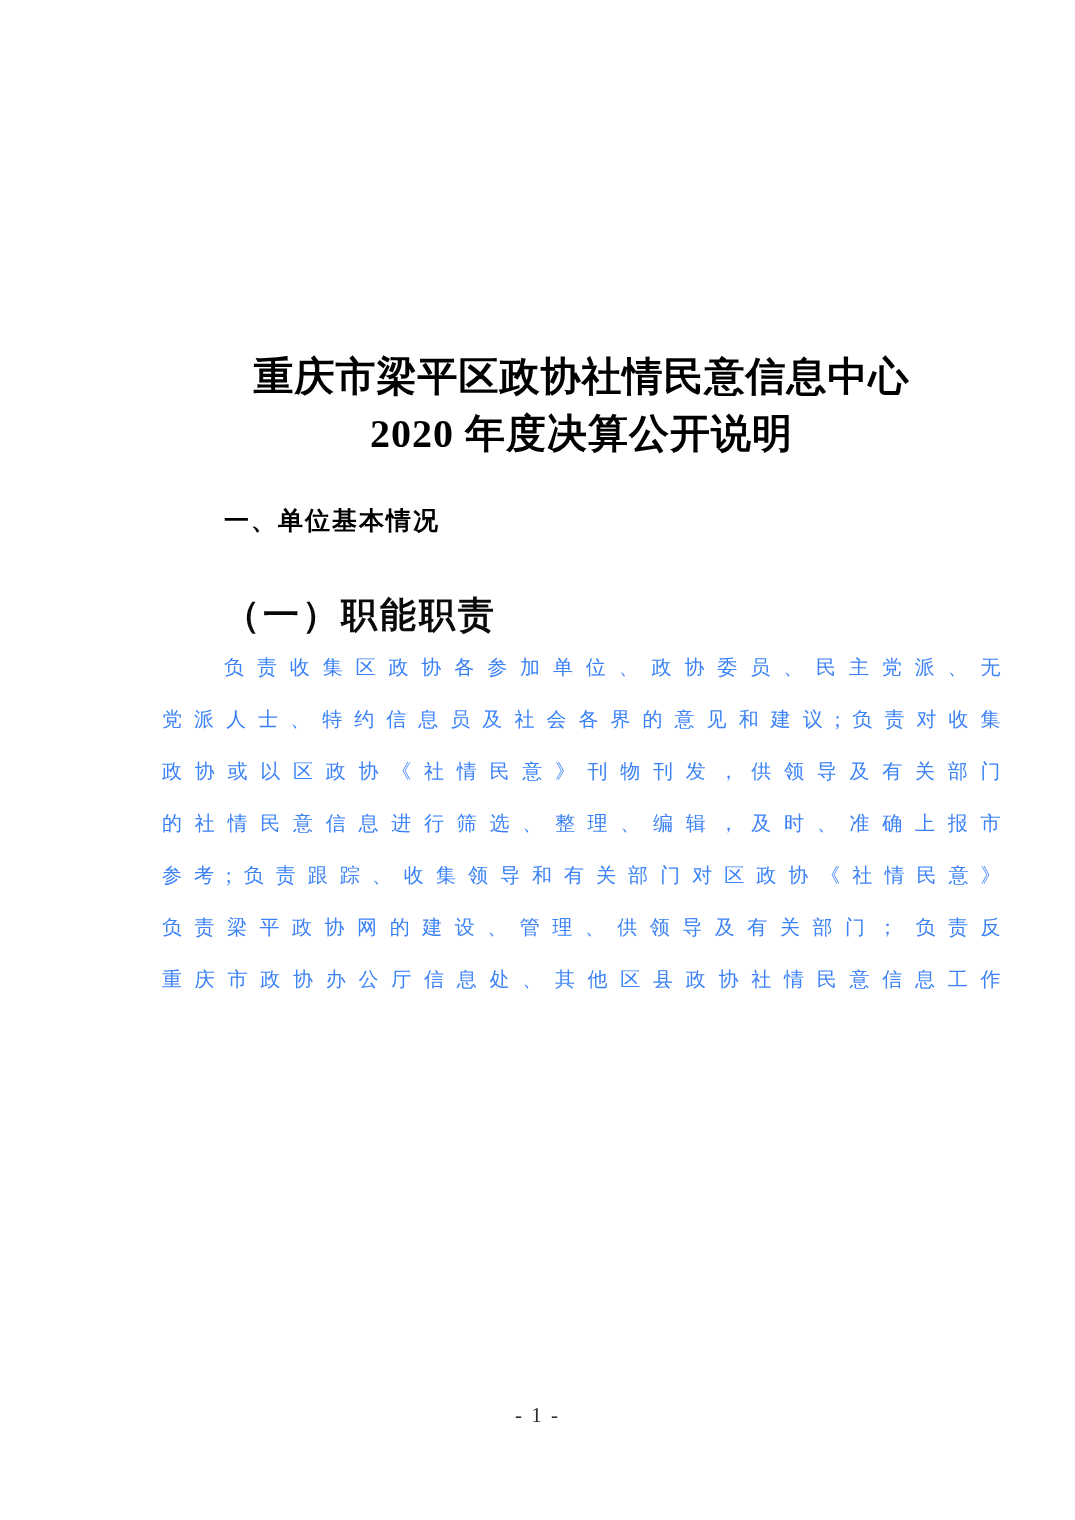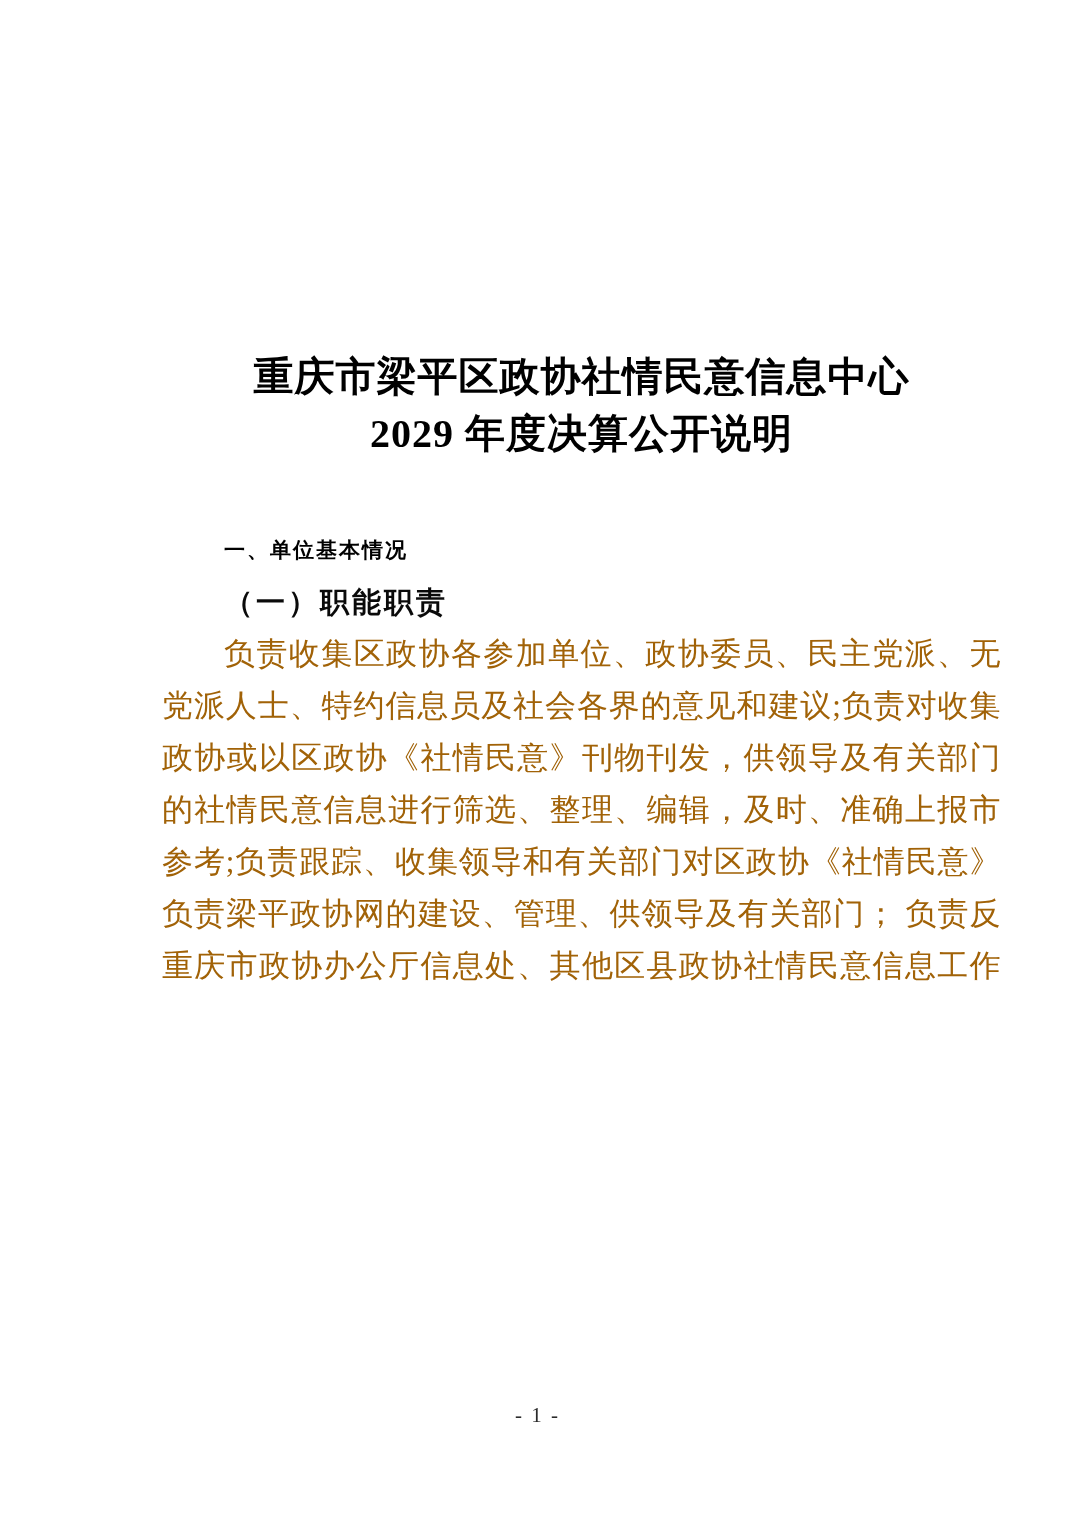--- a/index.html
+++ b/index.html
@@ -22,42 +22,43 @@
   }
   .doc-title {
     text-align: center;
     font-size: 40px;
     line-height: 57px;
     font-weight: bold;
     color: #000000;
     letter-spacing: 1px;
   }
   .h1 {
-    margin-top: 62px;
-    font-size: 21px;
+    margin-top: 32px;
+    font-size: 25px;
     line-height: 52px;
     font-weight: bold;
     color: #000000;
     font-family: "Liberation Sans", "DejaVu Sans", sans-serif;
     text-indent: 62px;
     letter-spacing: 2px;
   }
   .h2 {
-    font-size: 29px;
+    font-size: 36px;
     line-height: 52px;
     font-weight: bold;
     color: #0a0a0a;
     text-indent: 62px;
     letter-spacing: 3px;
+    margin-top: 43px;
   }
   .bodyline {
-    font-size: 31px;
+    font-size: 20px;
     line-height: 52px;
     font-weight: normal;
-    color: #a16207;
+    color: #3b82f6;
     text-align: justify;
     text-align-last: justify;
     letter-spacing: 0.5px;
   }
   .bodyline.first {
     text-indent: 62px;
   }
   .footer {
     position: absolute;
     left: 0;
@@ -70,21 +71,21 @@
     font-family: "Liberation Serif", "DejaVu Serif", serif;
   }
 </style>
 </head>
 <body>
 
 <div class="page">
 
   <div class="doc-title">
     <div>重庆市梁平区政协社情民意信息中心</div>
-    <div>2029 年度决算公开说明</div>
+    <div>2020 年度决算公开说明</div>
   </div>
 
   <div class="h1">一、单位基本情况</div>
 
   <div class="h2">（一）职能职责</div>
 
   <div>
     <div class="bodyline first">负责收集区政协各参加单位、政协委员、民主党派、无</div>
     <div class="bodyline">党派人士、特约信息员及社会各界的意见和建议;负责对收集</div>
     <div class="bodyline">政协或以区政协《社情民意》刊物刊发，供领导及有关部门</div>

